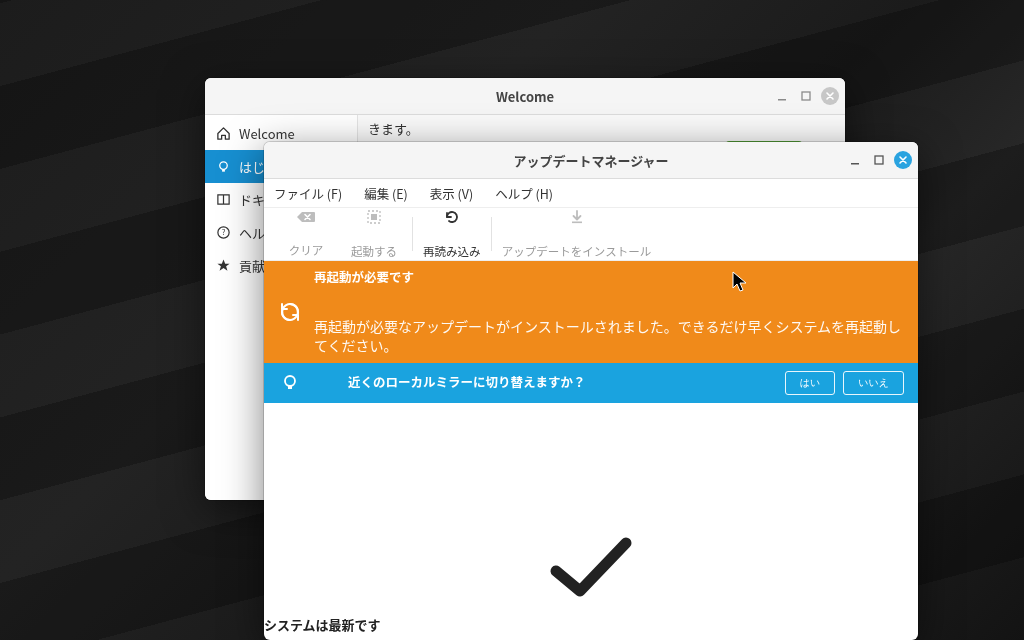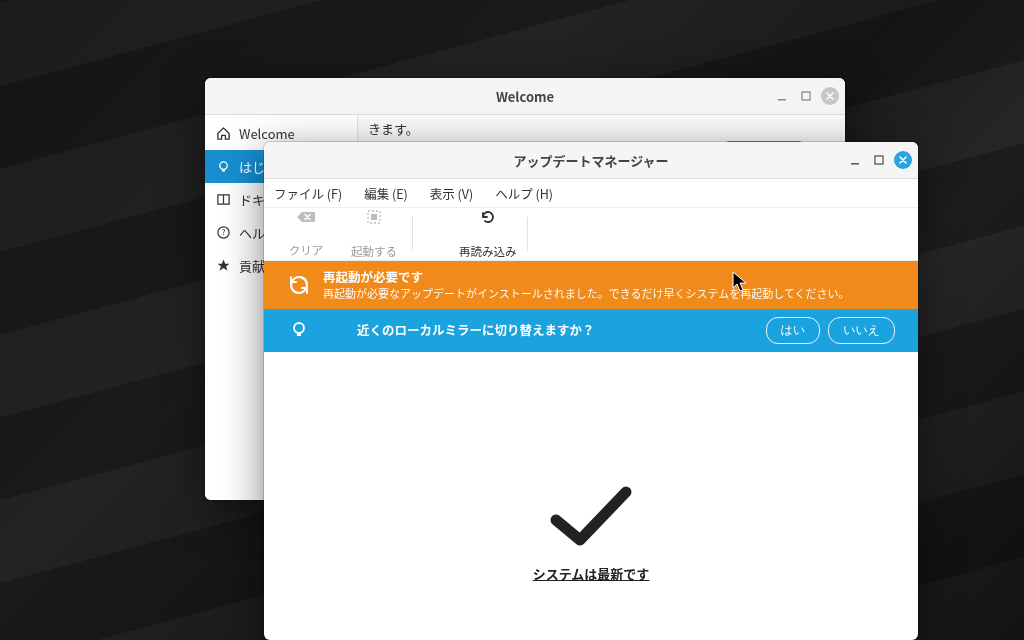--- a/index.html
+++ b/index.html
@@ -170,68 +170,67 @@
     align-items:center;
     justify-content:center;
     min-width: 56px;
     height: 48px;
     gap: 18px;
     color:#9a9a9a;
     font-size: 11.5px;
     padding: 0 6px;
     border-radius: 3px;
   }
-  .tool-btn.active { color:#333;margin-left:36px; }
+  .tool-btn.active { color:#333; }
   .tool-btn.wide { min-width: 150px; }
   .tool-btn .ticon { height:18px; display:flex; align-items:center; justify-content:center; }
   .tool-sep {
     width:1px; height:34px; background:#e2e2e2; margin: 0 4px;
   }
 
   .banner {
     display:flex;
     align-items:center;
-    padding: 8px 23px;
+    padding: 8px 14px;
     color:#fff;
     gap: 12px;
   }
   .banner.orange { background:#f08a1a; }
   .banner.blue   { background:#1aa3df;gap:46px; }
   .banner .bicon { width:24px; height:24px; flex:none; display:flex; align-items:center; justify-content:center; }
   .banner .btext { flex:1; line-height:1.35; }
   .banner .btitle { font-weight:600; font-size:12.5px; }
-  .banner .bdesc  { font-size:11px; opacity:0.95; }
+  .banner .bdesc  { font-size:14px; opacity:0.95;margin-top:31px; }
   .banner .bactions { display:flex; gap:8px; }
   .ghost-btn {
     border:1px solid rgba(255,255,255,0.9);
     color:#fff;
     background:transparent;
     padding: 4px 14px;
-    border-radius:12px;
-    font-size:12px;
+    border-radius:3px;
+    font-size:10px;
   }
 
   .status-area {
     position:relative;
     height: 300px;
   }
   .status-area .check {
     position:absolute;
     left:50%; top:130px;
     transform:translateX(-50%);
   }
   .status-area .status-text {
     position:absolute;
     left:0; right:0;
     top:212px;
-    text-align:center;
+    text-align:left;
     font-weight:700;
     font-size:13px;
     color:#222;
-    text-decoration:underline;
   }
 
   .cursor {
     position:absolute;
     width:16px; height:22px;
     pointer-events:none;
     z-index: 999;
   }
 
 </style>
@@ -365,20 +364,29 @@
     <div class="tool-btn active">
       <span class="ticon">
         <svg width="16" height="16" viewBox="0 0 16 16">
             <path d="M3 8 A5 5 0 1 1 5 12" fill="none" stroke="#333" stroke-width="1.8" stroke-linecap="round"></path>
             <path d="M3 4 L3 8 L7 8" fill="none" stroke="#333" stroke-width="1.8" stroke-linecap="round" stroke-linejoin="round"></path>
           </svg>
       </span>
       <span>再読み込み</span>
     </div>
     <div class="tool-sep"></div>
+    <div class="tool-btn wide">
+      <span class="ticon">
+        <svg width="16" height="16" viewBox="0 0 16 16">
+            <path d="M8 2 L8 10 M4.5 7 L8 10.5 L11.5 7" fill="none" stroke="#bdbdbd" stroke-width="1.8" stroke-linecap="round" stroke-linejoin="round"></path>
+            <rect x="3" y="12.5" width="10" height="1.6" fill="#bdbdbd"></rect>
+          </svg>
+      </span>
+      <span>アップデートをインストール</span>
+    </div>
   </div>
 
   <div class="banner orange">
     <span class="bicon">
       <svg width="22" height="22" viewBox="0 0 22 22">
         <path d="M11 3 A8 8 0 1 1 4 7" fill="none" stroke="#fff" stroke-width="2" stroke-linecap="round"></path>
         <path d="M3 3 L3 8 L8 8" fill="none" stroke="#fff" stroke-width="2" stroke-linecap="round" stroke-linejoin="round"></path>
         <path d="M11 19 A8 8 0 1 1 18 15" fill="none" stroke="#fff" stroke-width="2" stroke-linecap="round"></path>
         <path d="M19 19 L19 14 L14 14" fill="none" stroke="#fff" stroke-width="2" stroke-linecap="round" stroke-linejoin="round"></path>
       </svg>

